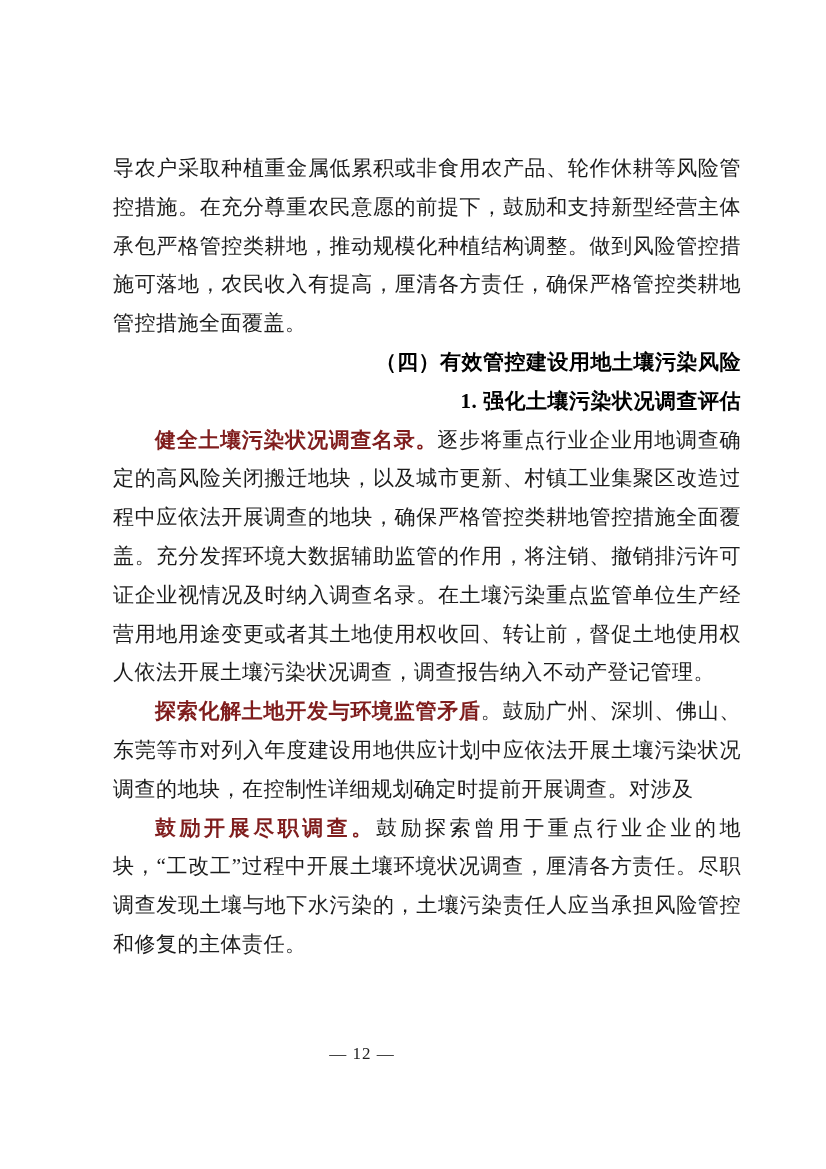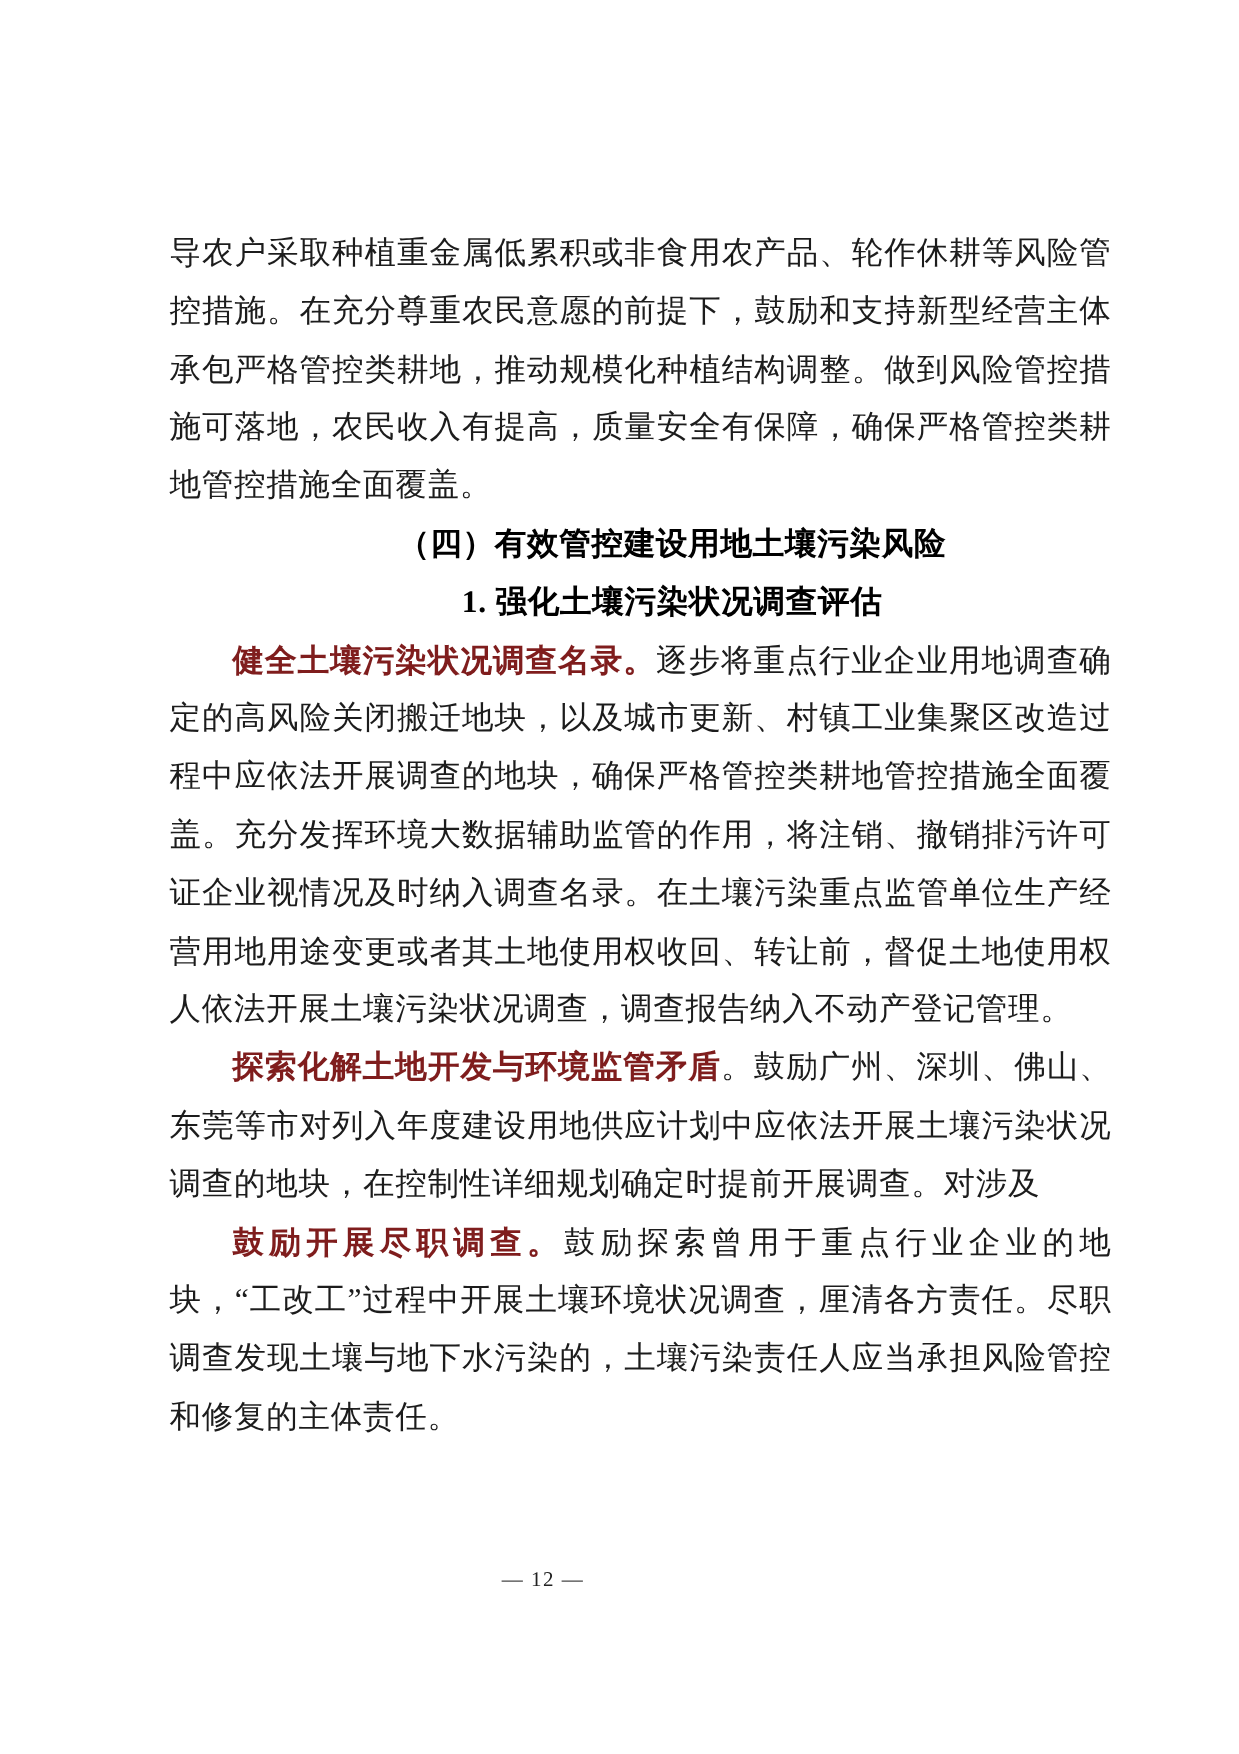--- a/index.html
+++ b/index.html
@@ -36,51 +36,51 @@
     margin: 0;
     padding: 0;
   }
   .indent {
     text-indent: 2em;
   }
   .h2 {
     font-weight: bold;
     color: #000000;
     text-indent: 2em;
-    text-align: center;
+    text-align: right;
   }
   .h3 {
     font-weight: bold;
     color: #000000;
     text-indent: 2em;
-    text-align: center;
+    text-align: right;
   }
   .lead {
     font-weight: bold;
     color: #7f1d1d;
   }
   .footer {
     position: absolute;
     left: 0;
     top: 1044px;
     width: 724px;
     line-height: 20px;
     text-align: center;
-    font-size: 14px;
+    font-size: 17px;
     color: #222222;
     letter-spacing: 1px;
   }
 </style>
 </head>
 <body>
 
 <div class="page">
   <div class="body-text">
 
-    <p class="para"><span>导农户采取种植重金属低累积或非食用农产品、轮作休耕等风险管控措施。在充分尊重农民意愿的前提下，鼓励和支持新型经营主体承包严格管控类耕地，推动规模化种植结构调整。做到风险管控措施可落地，农民收入有提高，质量安全有保障，确保严格管控类耕地管控措施全面覆盖。</span></p>
+    <p class="para"><span>导农户采取种植重金属低累积或非食用农产品、轮作休耕等风险管控措施。在充分尊重农民意愿的前提下，鼓励和支持新型经营主体承包严格管控类耕地，推动规模化种植结构调整。做到风险管控措施可落地，农民收入有提高，厘清各方责任，确保严格管控类耕地管控措施全面覆盖。</span></p>
 
     <p class="para h2"><span>（四）有效管控建设用地土壤污染风险</span></p>
 
     <p class="para h3"><span>1. 强化土壤污染状况调查评估</span></p>
 
     <p class="para indent"><span class="lead">健全土壤污染状况调查名录。</span><span>逐步将重点行业企业用地调查确定的高风险关闭搬迁地块，以及城市更新、村镇工业集聚区改造过程中应依法开展调查的地块，确保严格管控类耕地管控措施全面覆盖。充分发挥环境大数据辅助监管的作用，将注销、撤销排污许可证企业视情况及时纳入调查名录。在土壤污染重点监管单位生产经营用地用途变更或者其土地使用权收回、转让前，督促土地使用权人依法开展土壤污染状况调查，调查报告纳入不动产登记管理。</span></p>
 
     <p class="para indent"><span class="lead">探索化解土地开发与环境监管矛盾</span><span>。鼓励广州、深圳、佛山、东莞等市对列入年度建设用地供应计划中应依法开展土壤污染状况调查的地块，在控制性详细规划确定时提前开展调查。对涉及</span></p>
 
     <p class="para indent"><span class="lead">鼓励开展尽职调查。</span><span>鼓励探索曾用于重点行业企业的地块，“工改工”过程中开展土壤环境状况调查，厘清各方责任。尽职调查发现土壤与地下水污染的，土壤污染责任人应当承担风险管控和修复的主体责任。</span></p>

